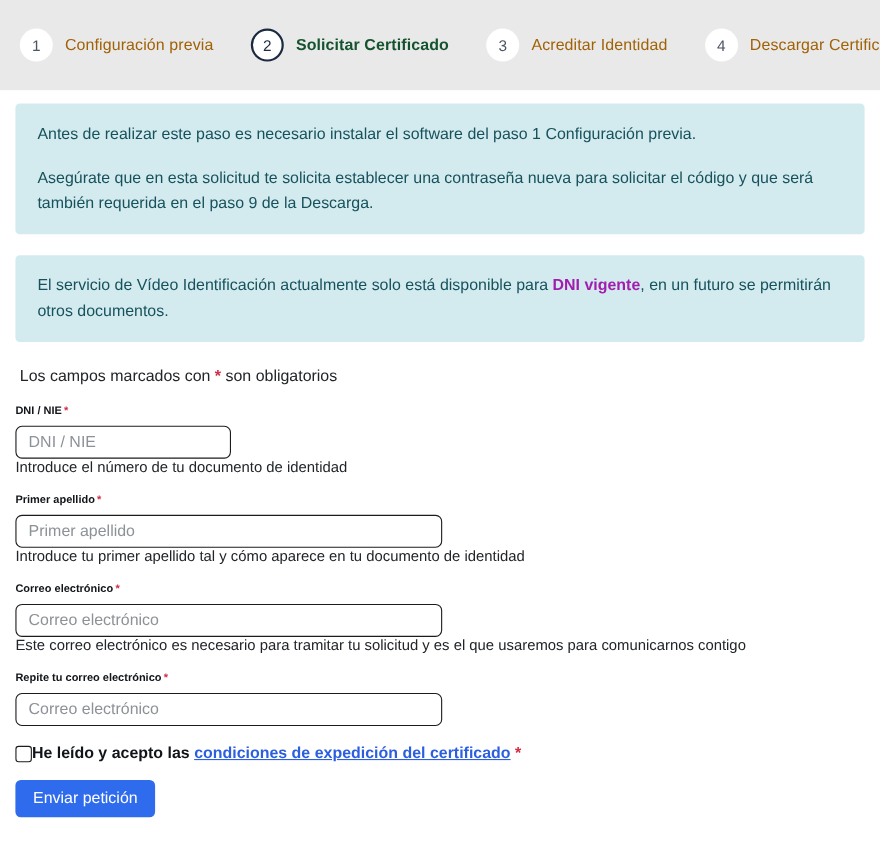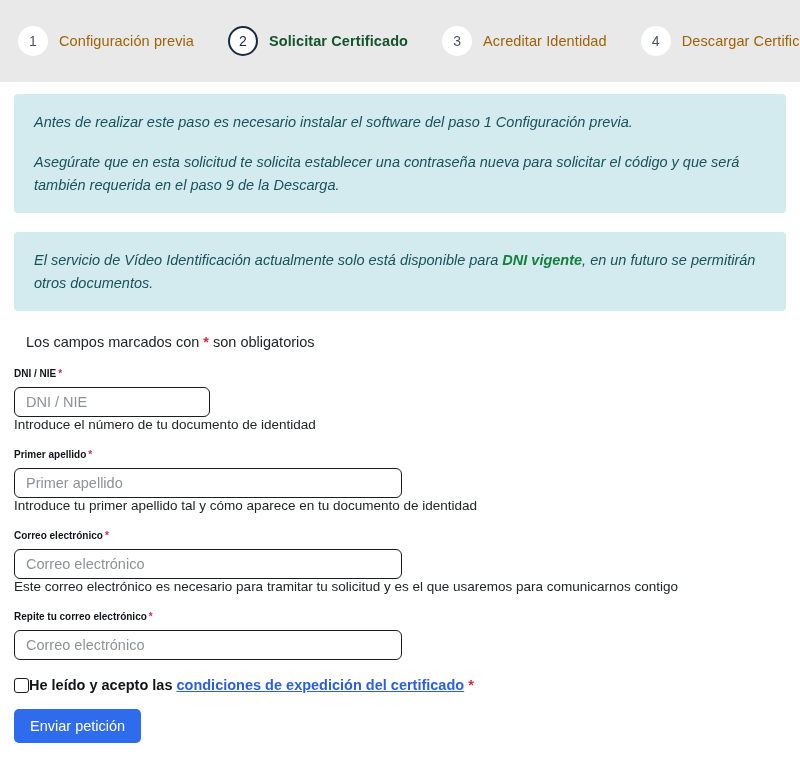--- a/index.html
+++ b/index.html
@@ -50,42 +50,42 @@
     font-size: 14.5px;
     color: #a16207;
     letter-spacing: .1px;
   }
   .step.active .step-label {
     font-weight: bold;
     color: #14532d;
   }
 
   
-  .info-wrap { padding: 12px 14px 0 14px; font-style: italic; }
+  .info-wrap { padding: 12px 14px 0 14px; }
   .info-box {
     background: #d3ebef;
     color: #17525c;
     border-radius: 4px;
     padding: 17px 20px;
     font-size: 14.5px;
     line-height: 1.55;
     margin-bottom: 19px;
   }
   .info-box p { margin: 0 0 18px 0; }
   .info-box p:last-child { margin-bottom: 0; }
-  .info-box b { font-weight: bold; color: #15803d; }
+  .info-box b { font-weight: bold; color: #a21caf; }
 
   
   .form {
     padding: 4px 14px 0 14px;
   }
   .req-note {
     font-size: 14.5px;
     color: #212529;
-    margin: 0 0 18px 12px;
+    margin: 0 0 18px 4px;
   }
   .ast { color: #d32a45; font-weight: bold; }
 
   .field { margin-bottom: 17px; }
   .field-label {
     font-size: 10px;
     font-weight: bold;
     color: #111418;
     margin-bottom: 8px;
     display: block;

